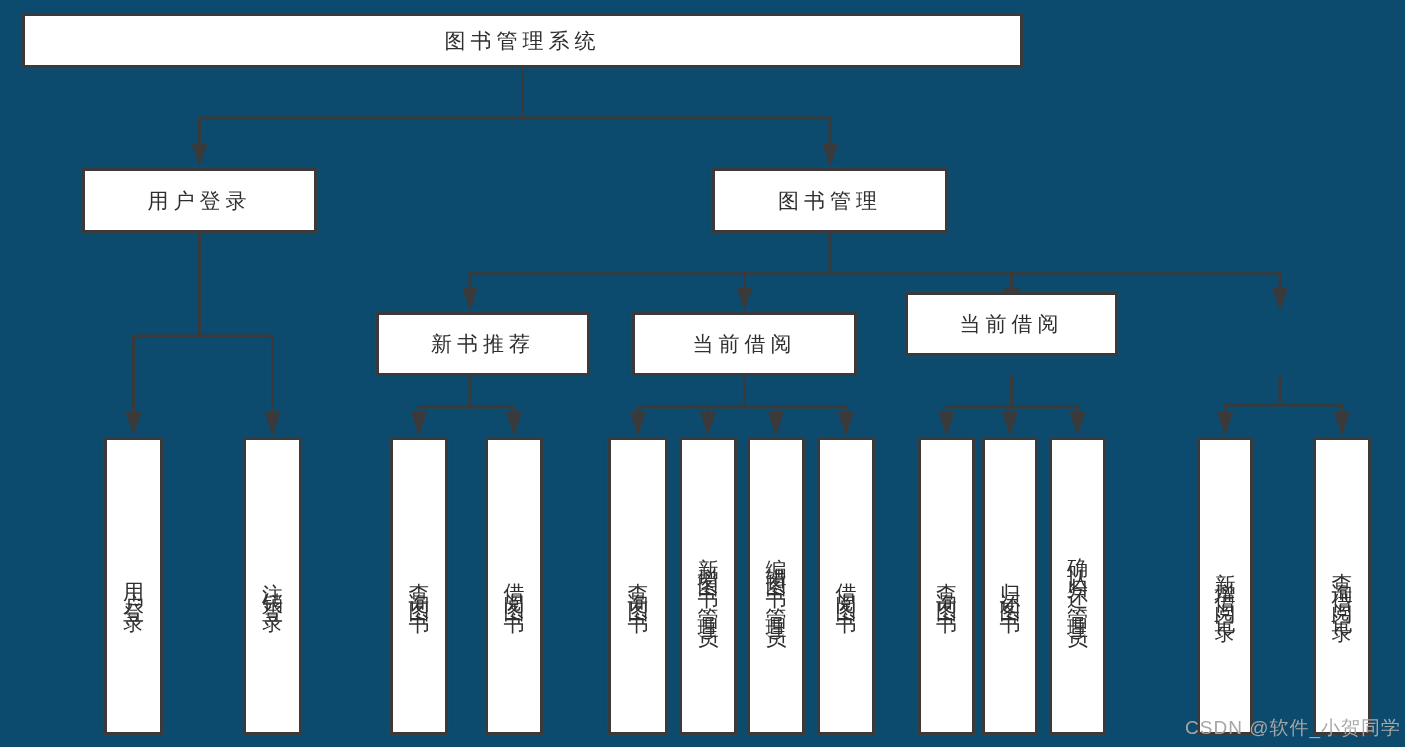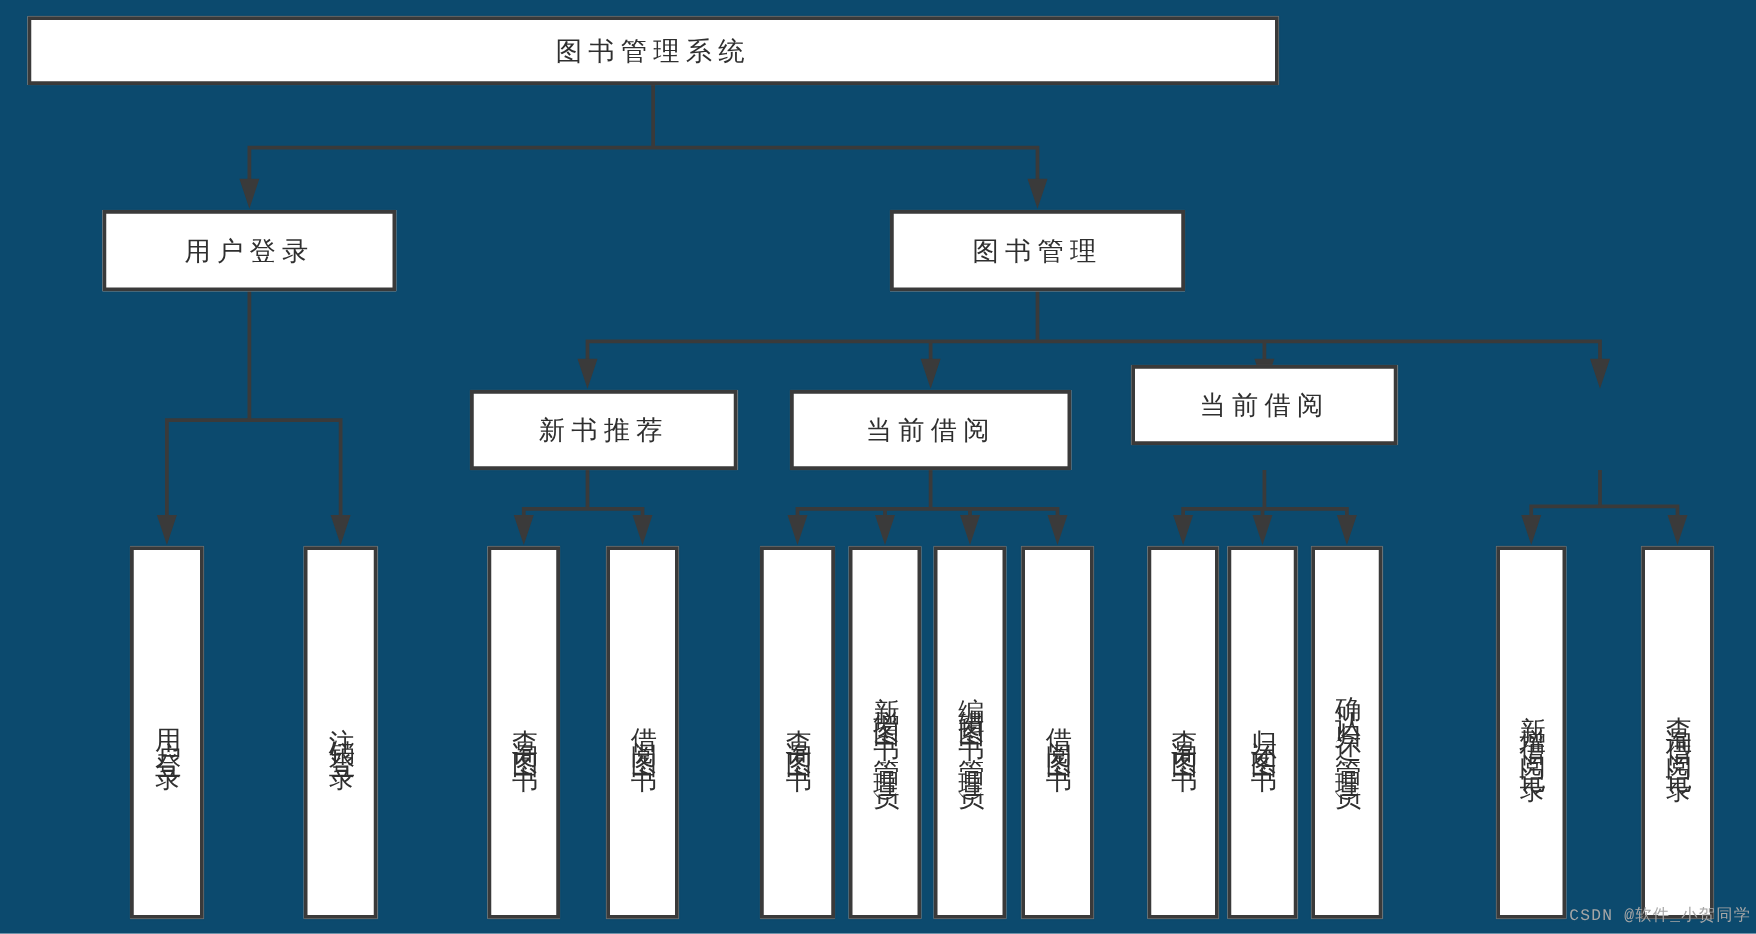--- a/index.html
+++ b/index.html
@@ -34,25 +34,24 @@
     color:#2f2f2f;
     font-size:21px;
     letter-spacing:10px;
     box-shadow:0 0 1px rgba(90,90,90,.55);
   }
   .lbl{white-space:nowrap;}
   .watermark{
     position:absolute;
     right:4px;bottom:6px;
     color:#a6a6a6;
-    font-size:13px;
+    font-size:19px;
     letter-spacing:1px;
     z-index:10;
     pointer-events:none;
-    font-family:Liberation Mono, monospace;
   }
 </style>
 </head>
 <body>
 
 <div class="canvas">
 
   <svg class="connectors" width="1405" height="747" viewBox="0 0 1405 747">
     <g stroke="#3a3a3a" stroke-width="3" fill="none">
 

